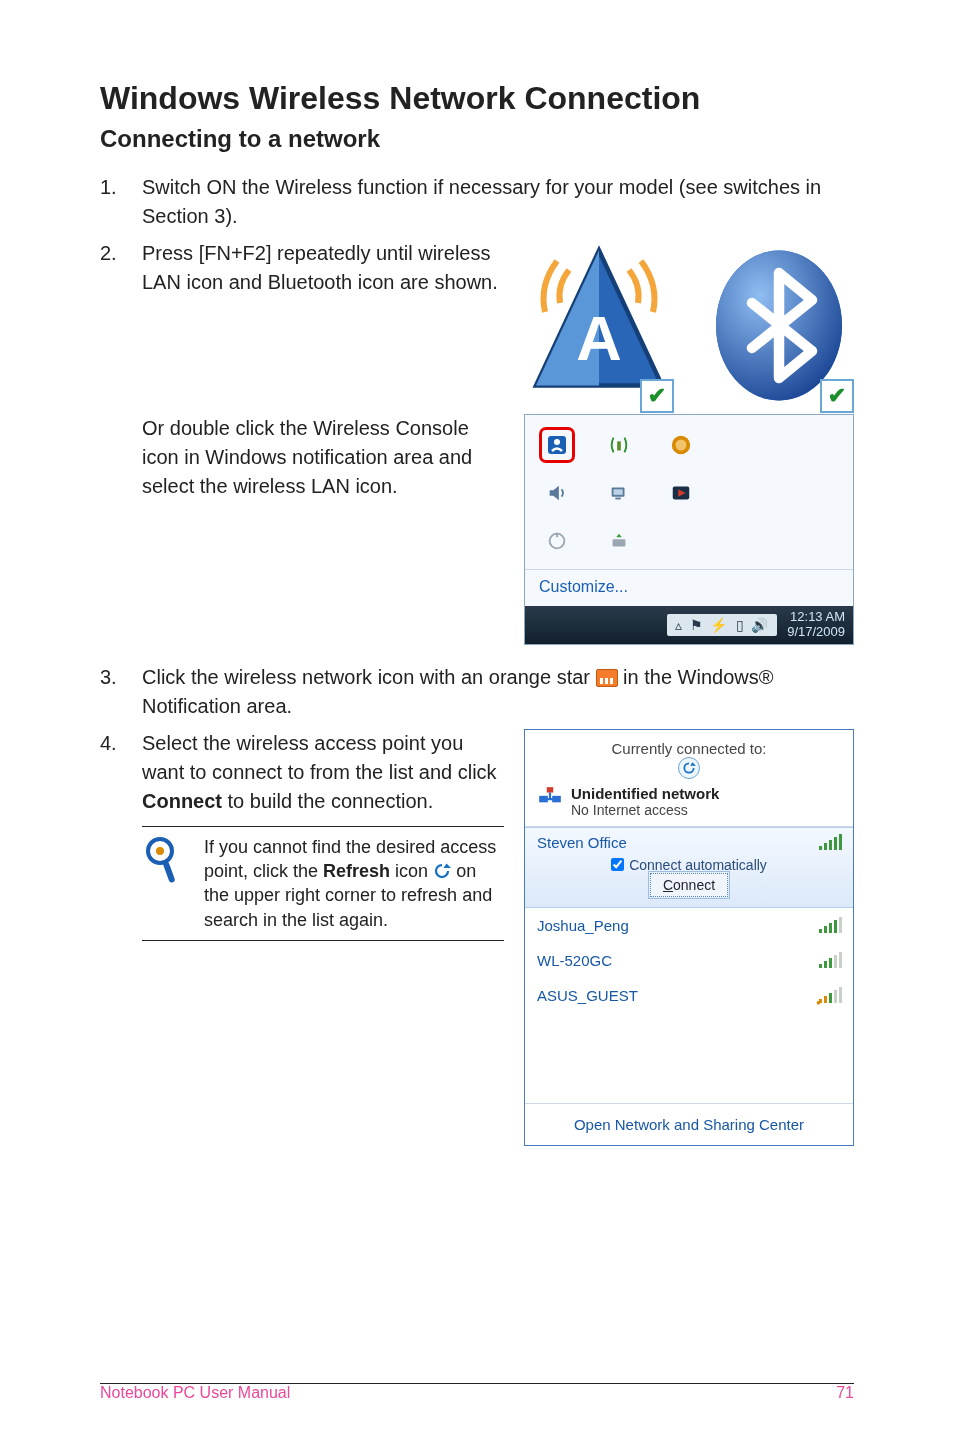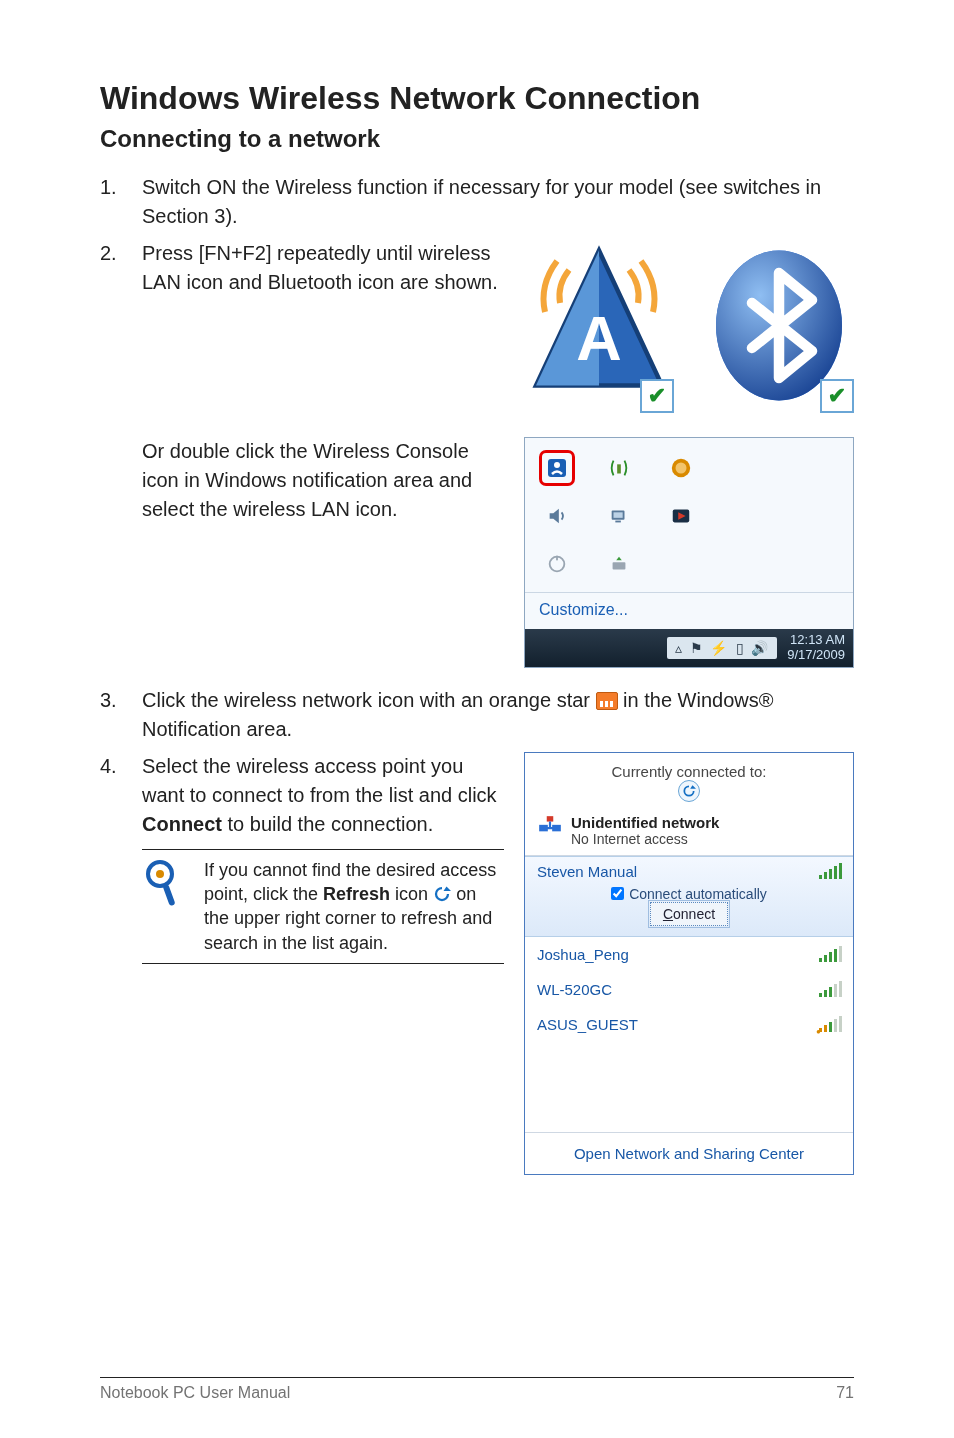--- a/index.html
+++ b/index.html
@@ -69,21 +69,21 @@
     align-items: center;
     justify-content: center;
     color: #1a8f2a;
     font-weight: bold;
     font-size: 22px;
   }
   .row-mid {
     display: flex;
     gap: 20px;
     align-items: flex-start;
-    margin-top: 24px;
+    margin-top: 1px;
   }
   .row-mid .text-col { flex: 1; font-size: 20px; line-height: 1.45; padding-left: 42px; }
   
   .tray-popup {
     width: 330px;
     border: 1px solid #8ea7c1;
     background: #f5f9fd;
   }
   .tray-grid {
     padding: 12px 14px 6px 14px;
@@ -211,21 +211,21 @@
     display: flex;
     align-items: center;
     justify-content: center;
     color: #1570c4;
     background: #eef6fd;
     font-size: 14px;
   }
   .wifi-header-net {
     display: flex;
     gap: 8px;
-    margin-top: 12px;
+    margin-top: 6px;
     align-items: flex-start;
   }
   .wifi-header-net .netname {
     font-weight: bold;
   }
   .wifi-header-net .sub {
     font-weight: normal;
     font-size: 14px;
     color: #444;
   }
@@ -303,25 +303,24 @@
     text-align: center;
     padding: 12px 8px;
     color: #1857a6;
   }
   .page-footer {
     position: absolute;
     bottom: 36px;
     left: 100px;
     right: 100px;
     border-top: 1px solid #222;
-    padding-top: 6px;
     font-size: 16px;
     display: flex;
     justify-content: space-between;
-    color: #737373;
+    color: #ec4899;
   }
 </style>
 </head>
 <body>
 
 <div class="page">
   <h1>Windows Wireless Network Connection</h1>
   <h2>Connecting to a network</h2>
 
   <div class="step">
@@ -498,21 +497,21 @@
           <div>
             <div class="netname">Unidentified network</div>
             <div class="sub">No Internet access</div>
           </div>
         </div>
       </div>
 
 
       <div class="wifi-selected">
         <div class="wifi-sel-top">
-          <span>Steven Manual</span>
+          <span>Steven Office</span>
           <div class="signal">
               <span class="b1"></span>
               <span class="b2"></span>
               <span class="b3"></span>
               <span class="b4"></span>
               <span class="b5"></span>
             </div>
         </div>
         <div class="wifi-sel-bot">
           <label>

